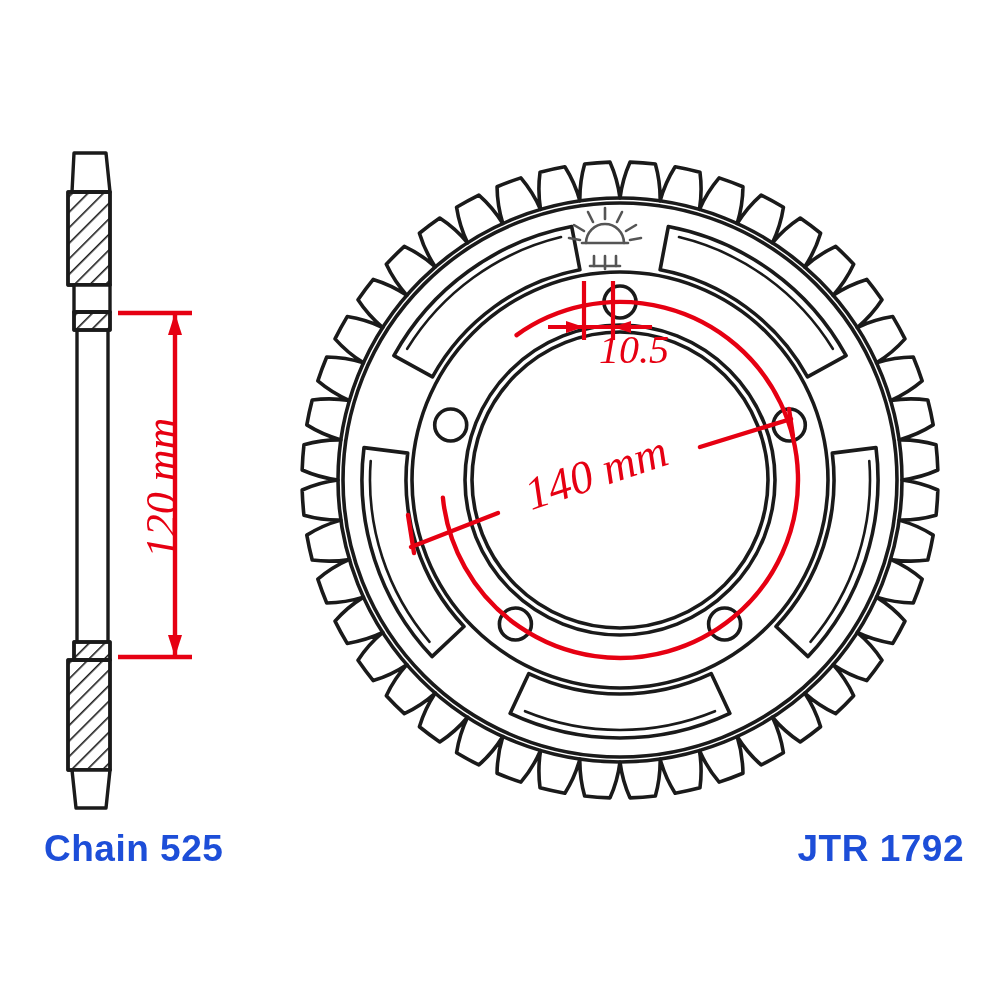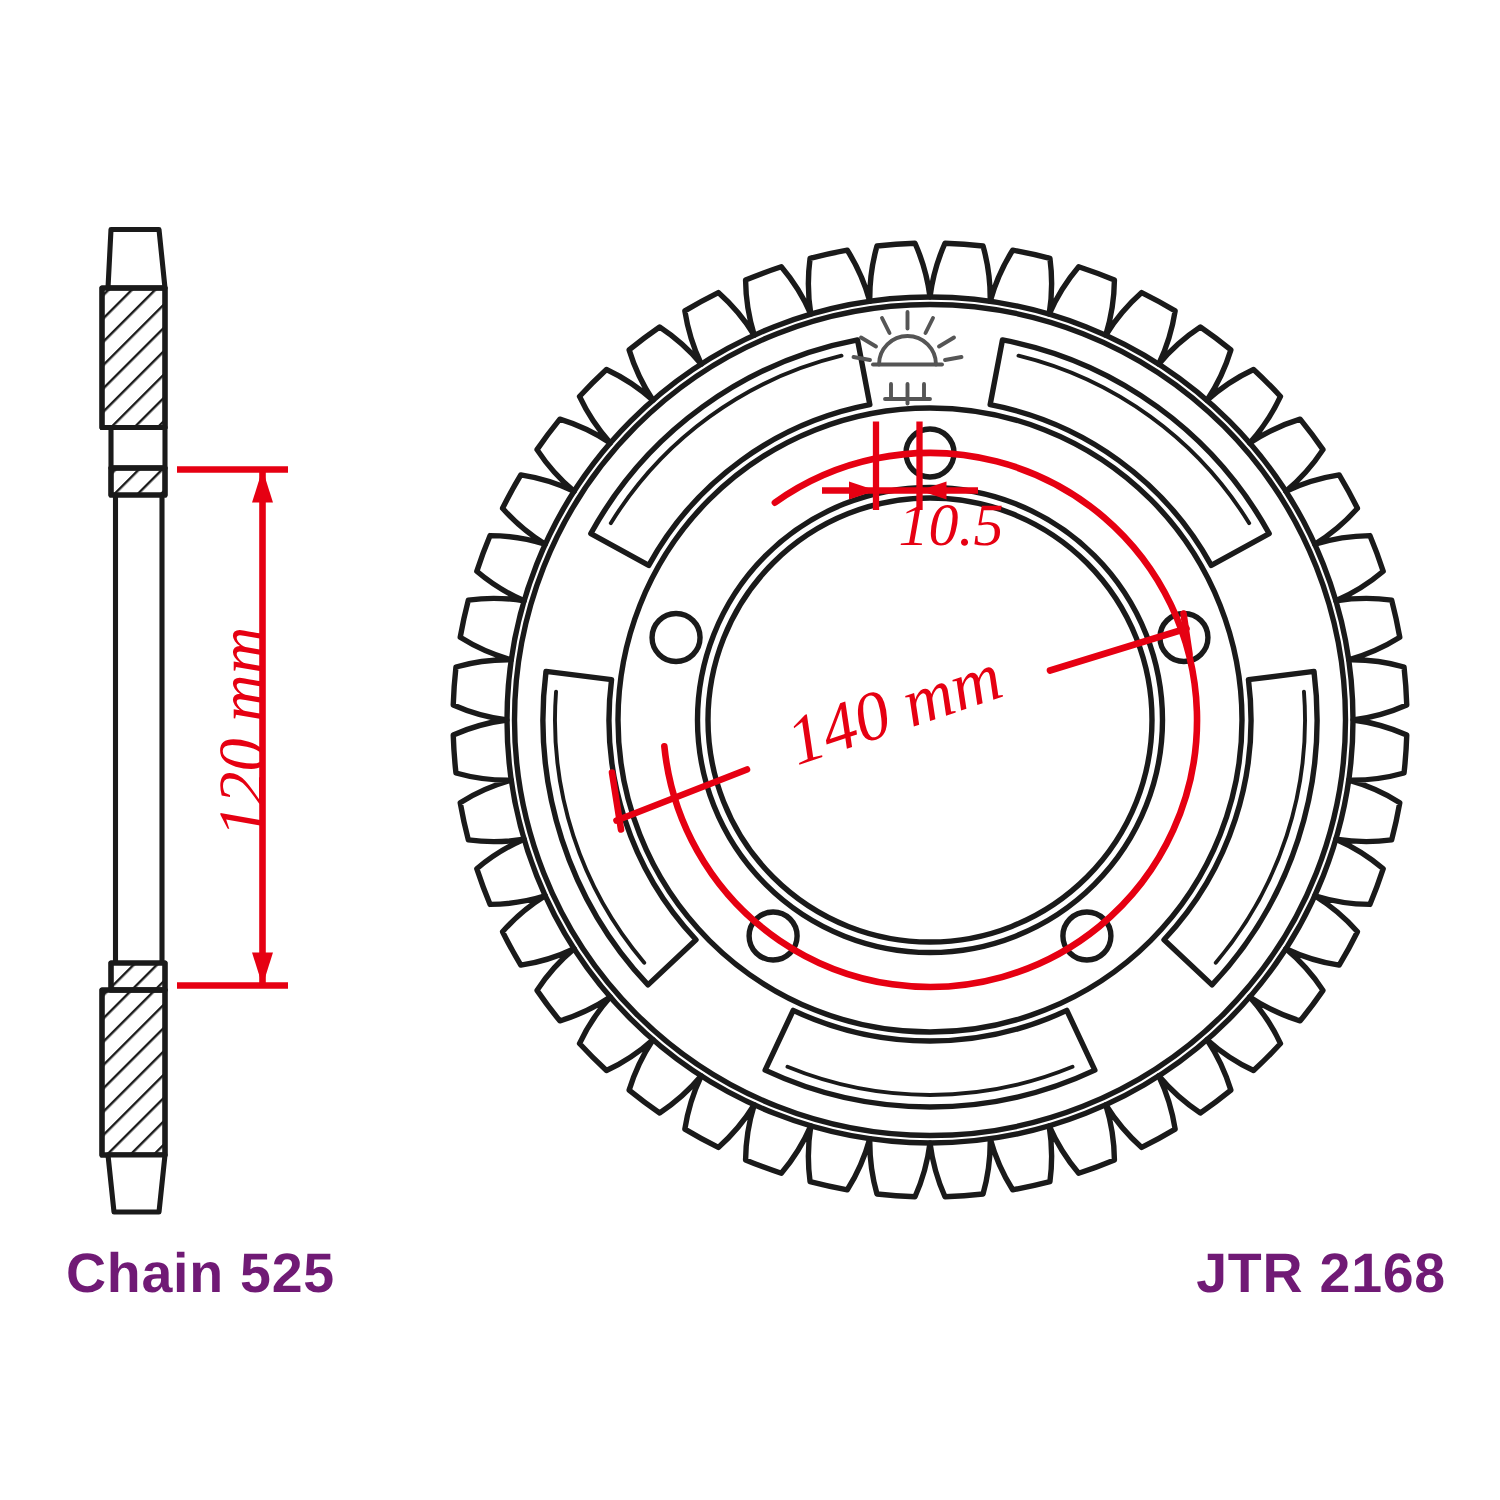--- a/index.html
+++ b/index.html
@@ -6,21 +6,21 @@
   body{
     width:1000px;height:1000px;overflow:hidden;
     font-family:"Liberation Sans", sans-serif;
     position:relative;
   }
   #sheet{position:absolute;inset:0;width:1000px;height:1000px;}
   .label{
     position:absolute;
     font-family:"Liberation Sans", sans-serif;
     font-weight:bold;
-    color:#701a75;
+    color:#1d4ed8;
     white-space:nowrap;
     letter-spacing:0.5px;
   }
   #chain-label{left:44px;top:828px;font-size:37px;}
   #part-label{right:36px;top:828px;font-size:37px;}
 </style>
 </head>
 <body>
 
 <svg id="sheet" viewBox="0 0 1000 1000" xmlns="http://www.w3.org/2000/svg">
@@ -128,13 +128,13 @@
   <g id="dim-140" stroke="#e60012" stroke-width="4.4" fill="none" stroke-linecap="round">
     <line x1="411" y1="547" x2="498" y2="513"></line>
     <line x1="408" y1="515" x2="414" y2="553"></line>
     <line x1="700" y1="447" x2="791" y2="419"></line>
     <line x1="789" y1="409" x2="793" y2="436"></line>
   </g>
   <text x="601" y="487" transform="rotate(-18.5 601 487)" text-anchor="middle" font-family="Liberation Serif, serif" font-style="italic" font-size="46" fill="#e60012" stroke="none">140 mm</text>
 </svg>
 
 <div class="label" id="chain-label">Chain 525</div>
-<div class="label" id="part-label">JTR 2168</div>
+<div class="label" id="part-label">JTR 1792</div>
 
 </body></html>

